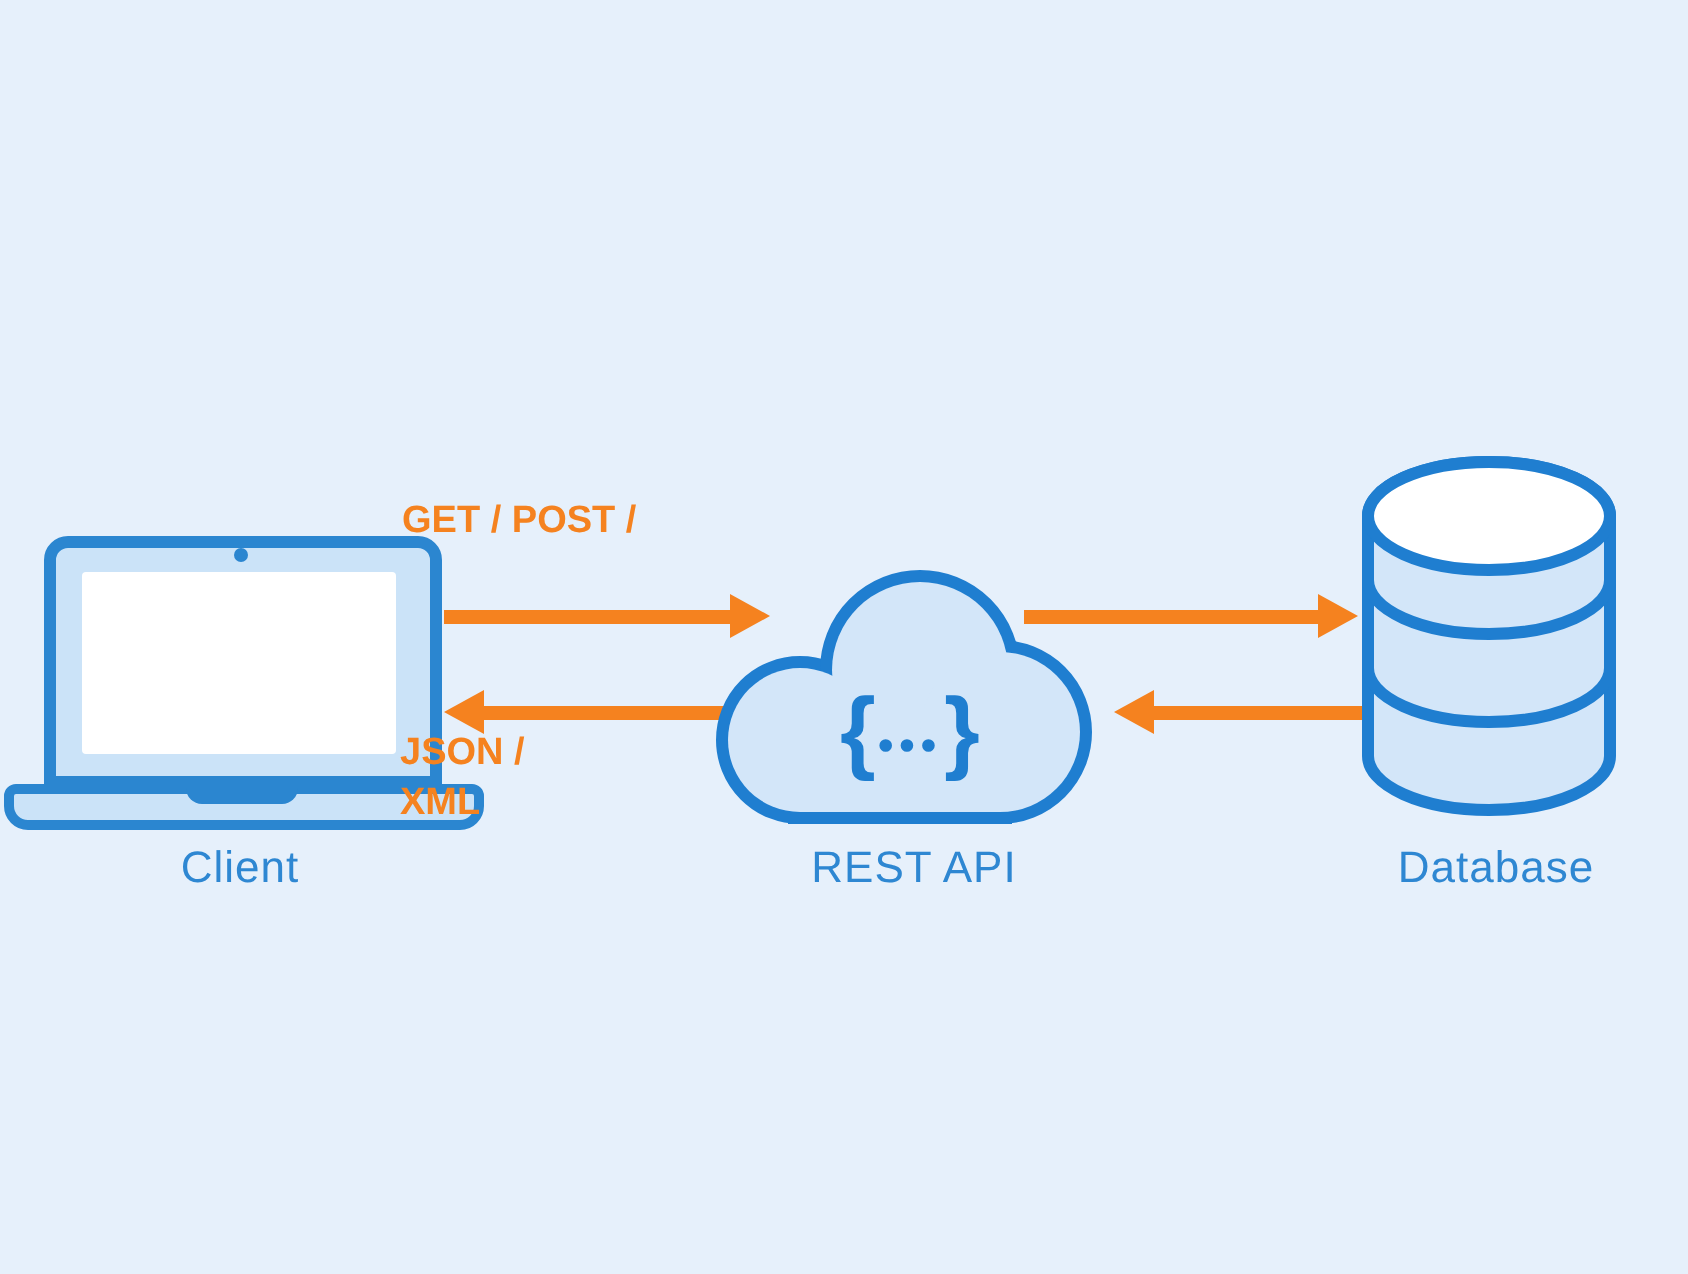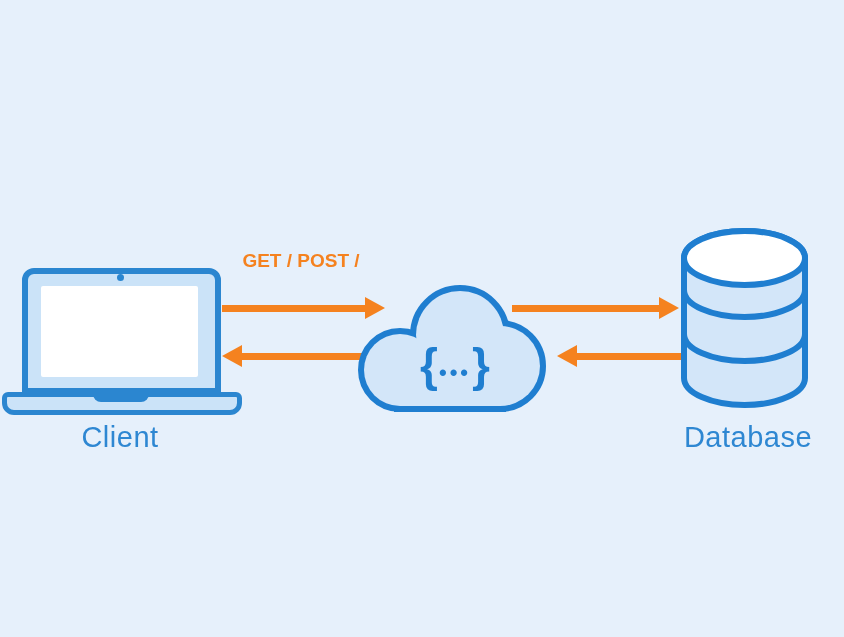--- a/index.html
+++ b/index.html
@@ -29,27 +29,27 @@
     box-sizing:border-box;border:5px solid #2b86d0;background:#cbe3f8;
     border-radius:6px 6px 12px 12px;
   }
   .laptop-notch{
     position:absolute;left:93px;top:392px;width:56px;height:10px;
     background:#2b86d0;border-radius:0 0 8px 8px;
   }
   
   .node-label{
     position:absolute;width:200px;text-align:center;
-    color:#2e87d2;font-size:29px;letter-spacing:0.5px;
+    color:#2e87d2;font-size:22px;letter-spacing:0.5px;
   }
   .client-label{left:20px;top:421px;}
   .api-label{left:357px;top:421px;}
   .db-label{left:648px;top:421px;}
   .arrow-label{
-    position:absolute;width:200px;text-align:center;
+    position:absolute;width:200px;
     color:#f5821f;font-size:19px;font-weight:bold;line-height:25px;
   }
   .request-label{left:201px;top:248px;}
   .response-label{left:200px;top:364px;}
   
   .arrow{position:absolute;height:22px;}
   .arrow .shaft{position:absolute;top:8px;height:7px;background:#f5821f;}
   .arrow .head{position:absolute;top:0;width:0;height:0;
     border-top:11px solid transparent;border-bottom:11px solid transparent;}
   .arrow.right .head{right:0;border-left:20px solid #f5821f;}
@@ -93,40 +93,45 @@
     <div class="head"></div>
   </div>
   <div class="arrow-label request-label">
     <div>GET / POST /</div>
   </div>
 
   <div class="arrow left arrow2">
     <div class="shaft"></div>
     <div class="head"></div>
   </div>
+  <div class="arrow-label response-label">
+    <div>JSON /</div>
+    <div>XML</div>
+  </div>
 
   <svg class="cloud-svg" width="200" height="132">
     <g stroke="#1f7ed0" stroke-width="12" fill="#d3e6f9">
       <circle cx="45" cy="86" r="36"></circle>
       <circle cx="105" cy="51" r="44"></circle>
       <circle cx="145" cy="82" r="40"></circle>
       <rect x="45" y="82" width="100" height="40"></rect>
     </g>
     <g fill="#d3e6f9" stroke="none">
       <circle cx="45" cy="86" r="36"></circle>
       <circle cx="105" cy="51" r="44"></circle>
       <circle cx="145" cy="82" r="40"></circle>
       <rect x="45" y="82" width="100" height="40"></rect>
     </g>
   </svg>
   <div class="api-glyph">
     <span class="brace">{</span>
     <span class="dots">•••</span>
     <span class="brace">}</span>
   </div>
+  <div class="node-label api-label">REST API</div>
 
   <div class="arrow right arrow3">
     <div class="shaft"></div>
     <div class="head"></div>
   </div>
 
   <div class="arrow left arrow4">
     <div class="shaft"></div>
     <div class="head"></div>
   </div>

